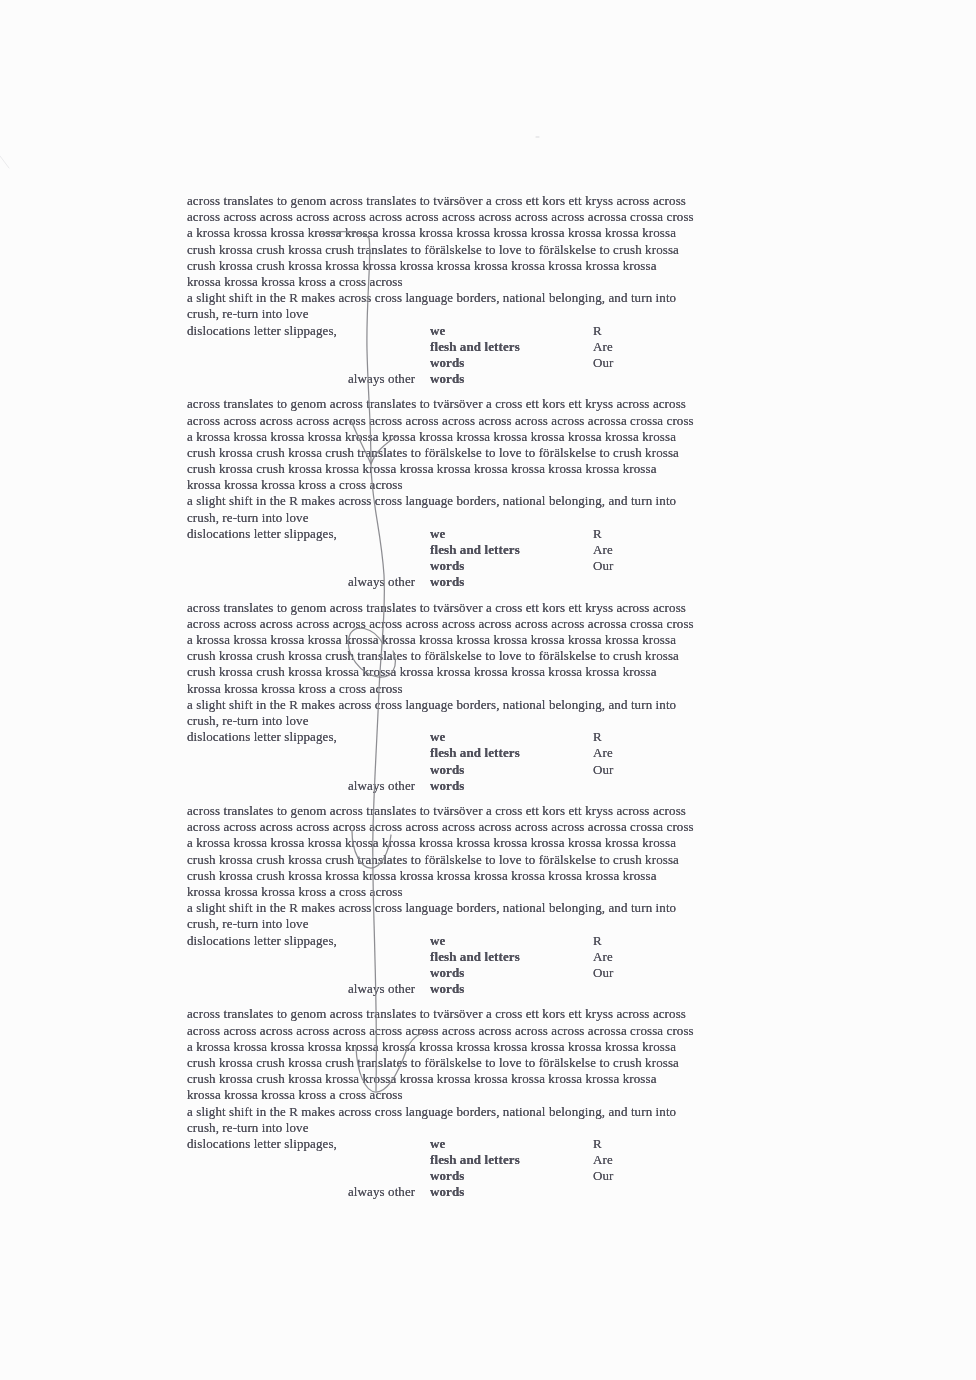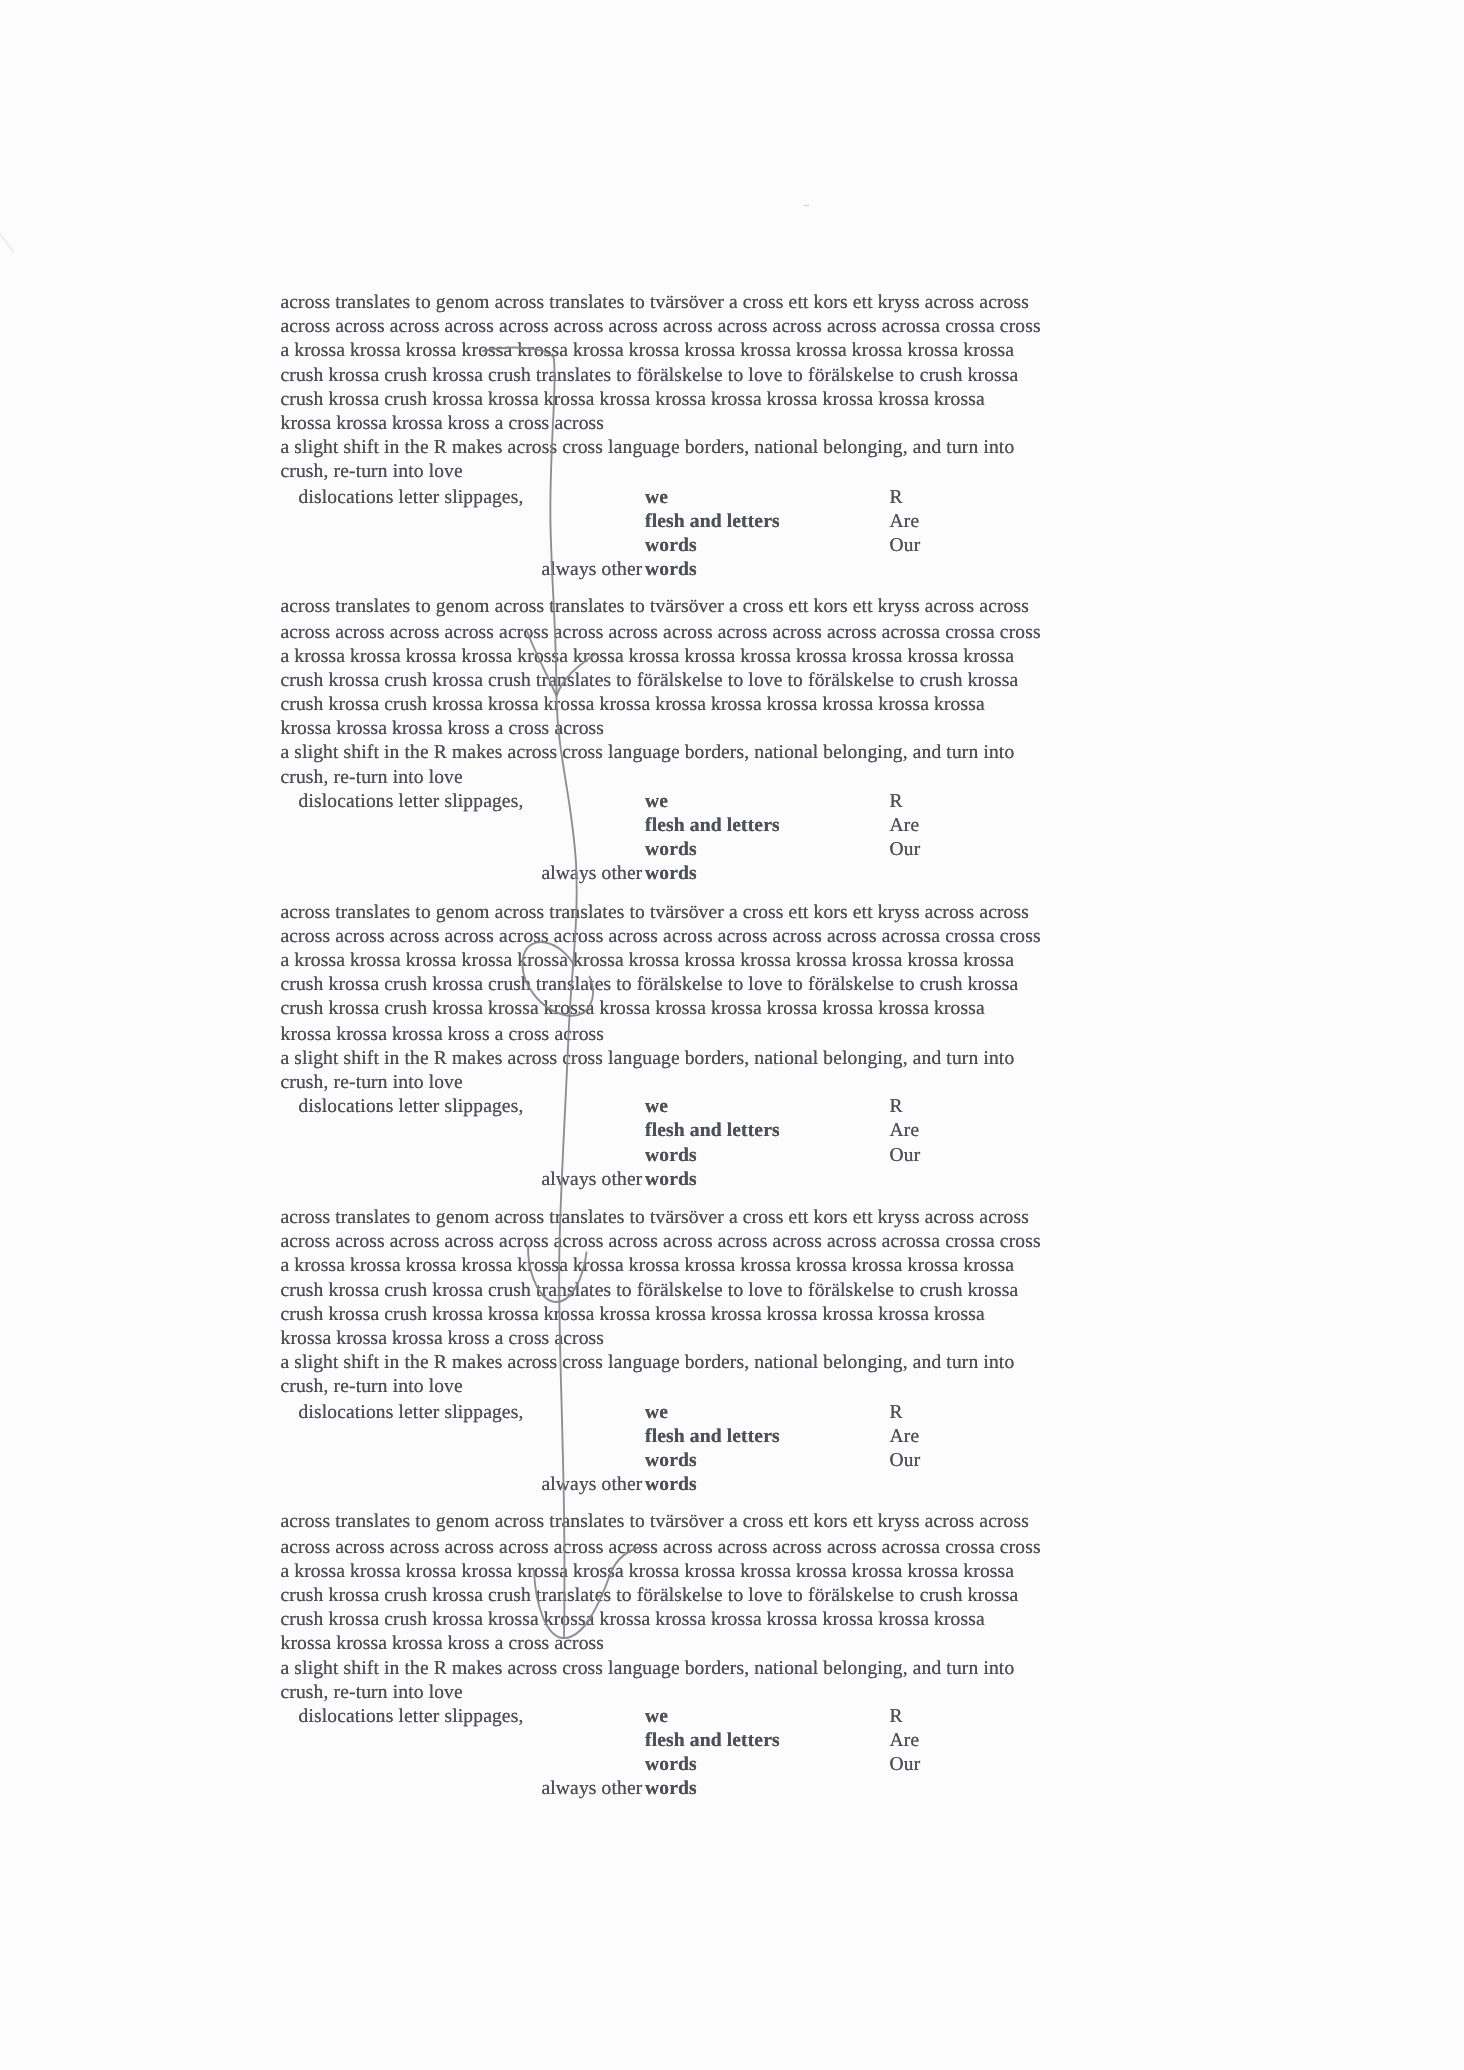--- a/index.html
+++ b/index.html
@@ -14,24 +14,24 @@
     position:absolute;left:187px;top:193px;width:610px;
     color:var(--ink,#50505b);
     font-size:13px;
     letter-spacing:0.1px;
     text-shadow:0 0 .35px currentColor;
   }
   .stanza{margin:0 0 9.1px 0;}
   .pline{line-height:16.2px;height:16.2px;white-space:pre;}
   .cols{position:relative;}
   .cols span{position:absolute;top:0;white-space:pre;}
-  .c0{left:12px;}
+  .c0{left:0;}
   .c1{left:243px;font-weight:bold;}
   .c2{left:406px;}
-  .calways{left:174px;}
+  .calways{left:161px;}
   svg.pen-overlay{
     position:absolute;left:0;top:0;width:976px;height:1380px;
     pointer-events:none;
   }
   svg.pen-overlay path{fill:none;stroke-linecap:round;stroke-linejoin:round;}
   .penpath{stroke-width:1.25px;opacity:.95;}
   .faint{stroke-width:1px;}
 </style>
 </head>
 <body>

